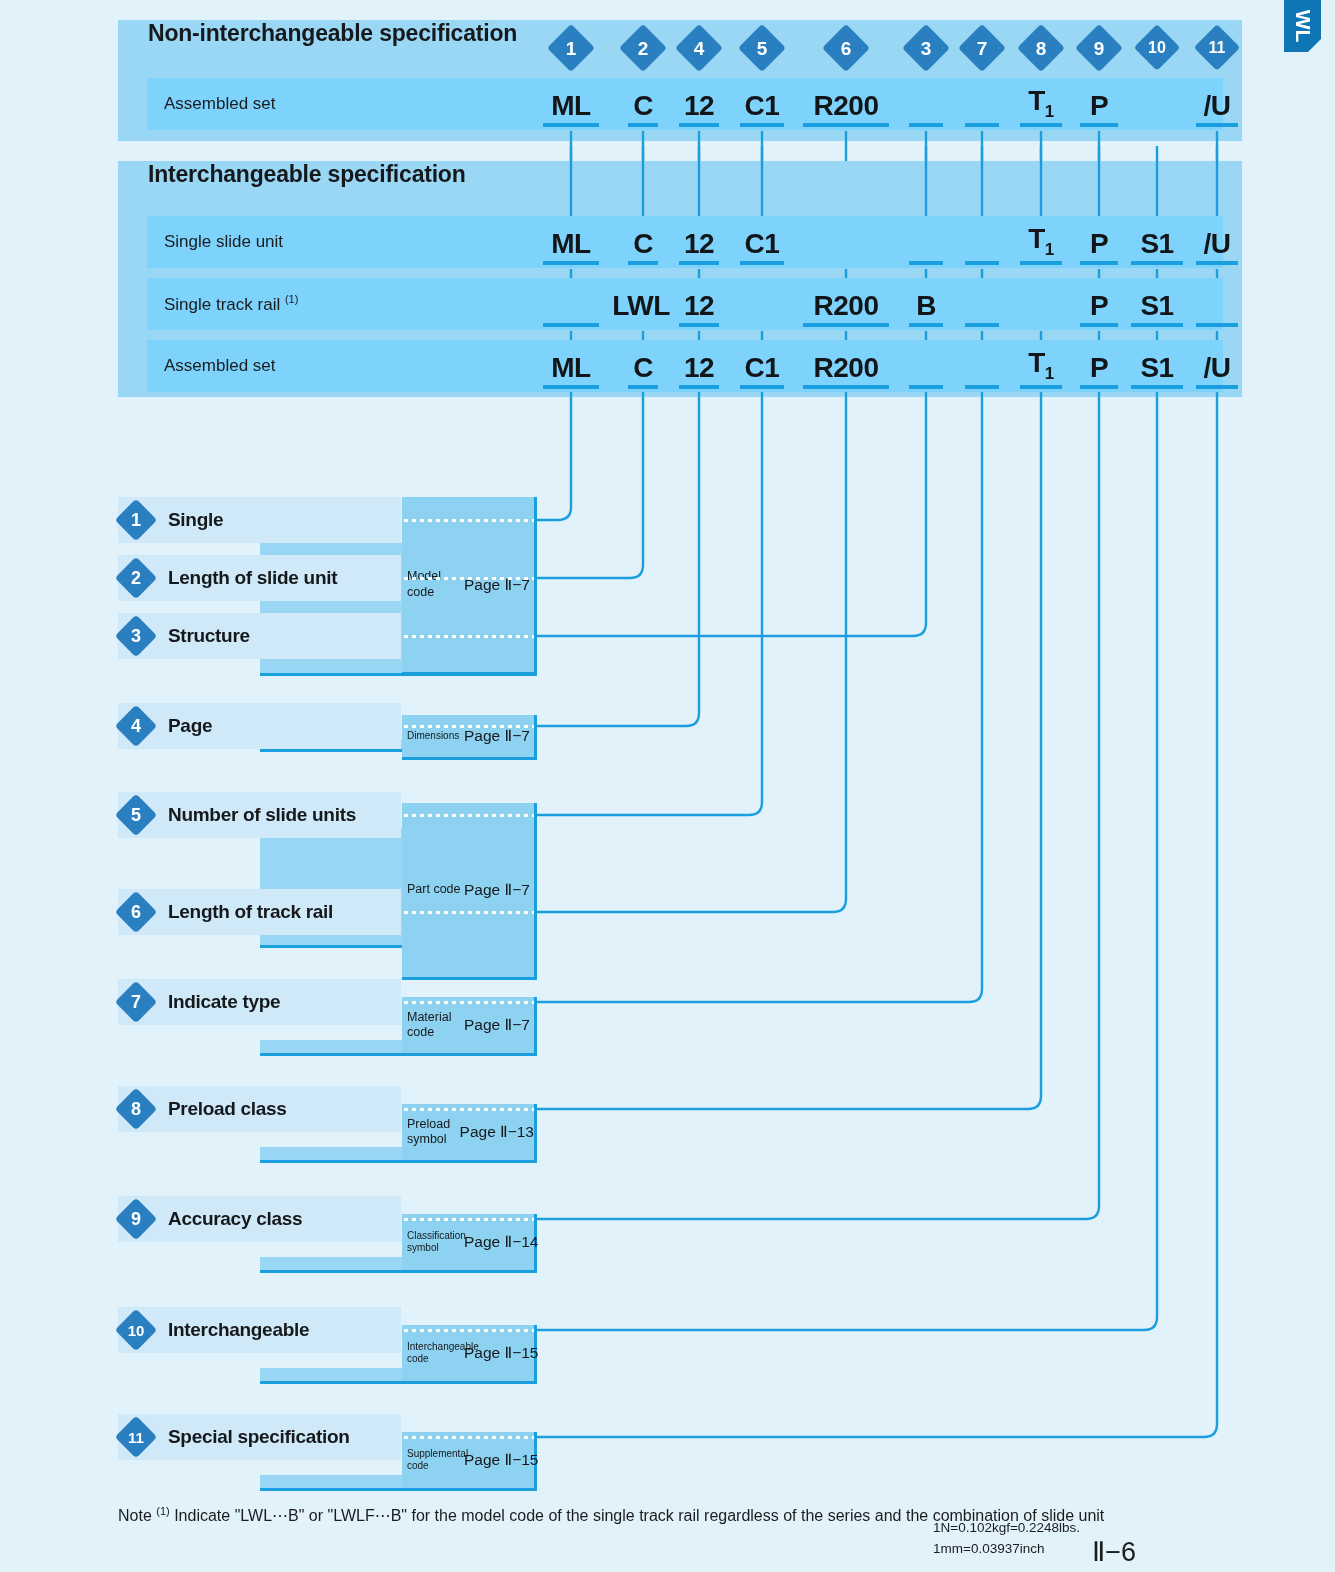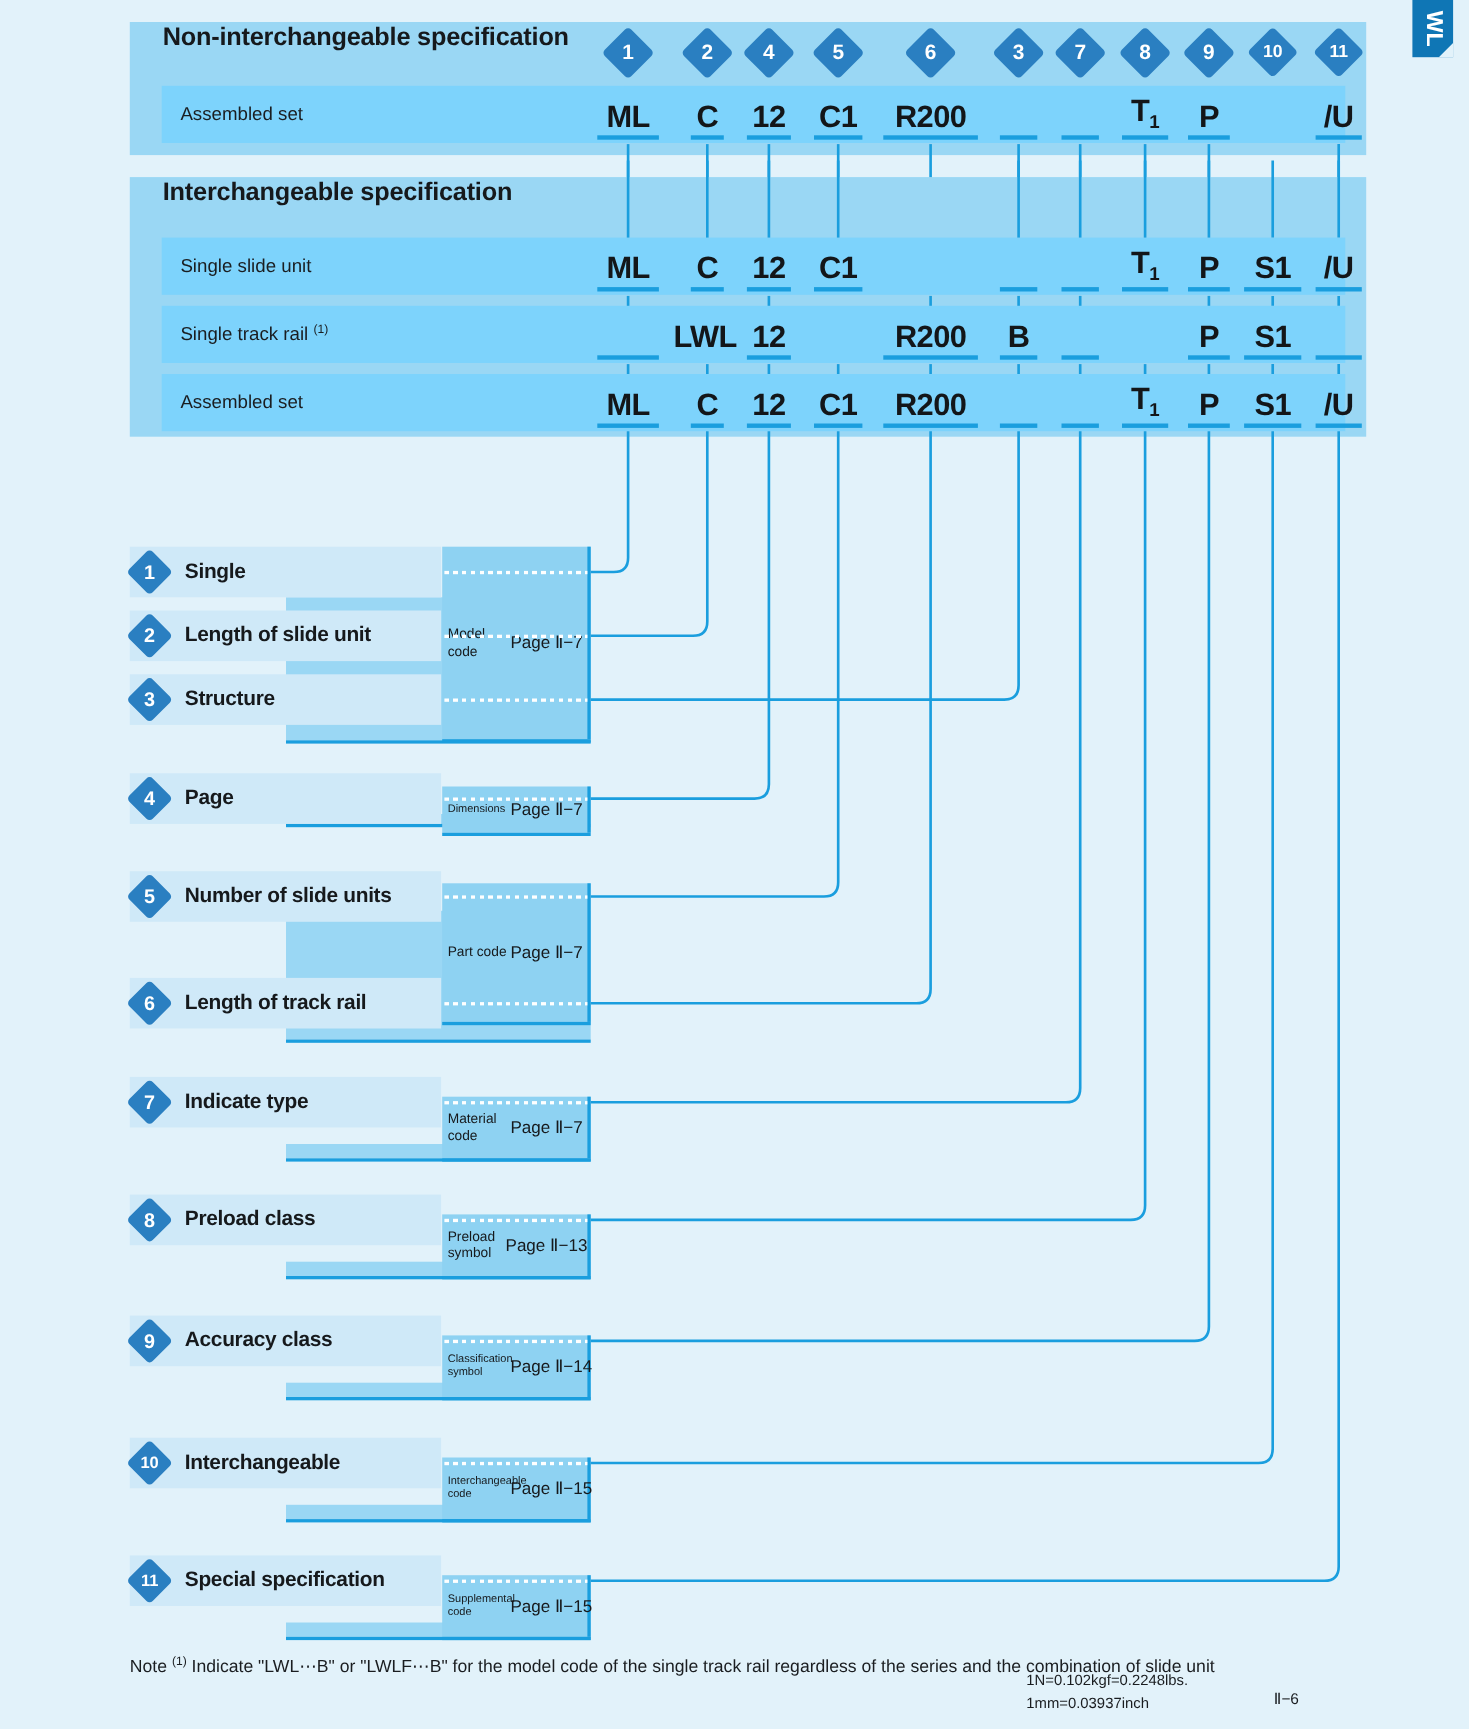--- a/index.html
+++ b/index.html
@@ -131,22 +131,22 @@
     font-size:16px; color:#1a1d20; line-height:1.32;
   }
   #note .nlead{ white-space:nowrap; }
   #note .nsub{ margin-left:52px; }
   #note sup{ font-size:11px; }
   #conv{
     position:absolute; left:933px; top:1518px;
     font-size:13.5px; color:#1a1d20; line-height:1.55;
   }
   #pageno{
-    position:absolute; left:1158px; top:1536px;
-    font-size:14px; color:#1a1d20;
+    position:absolute; left:1092px; top:1536px;
+    font-size:27px; color:#1a1d20;
   }
 </style>
 </head>
 <body>
 
 <div id="series-tab">
   <span class="tab-label">WL</span>
   <span class="tab-fold"></span>
 </div>
 
@@ -376,21 +376,21 @@
     <span class="botline"></span>
   </div>
 <div class="lg-row" style="left: 118px; top: 703px; width: 283px;">
     <span class="lbadge">
       <span class="n">4</span>
     </span>
     <span class="lbl">Page</span>
   </div>
 <div class="lg-bandwide" style="left: 260px; top: 828px; width: 277px; height: 117px;"></div>
 <div style="position: absolute; height: 3px; background: rgb(26, 158, 222); left: 260px; top: 945px; width: 277px;"></div>
-<div class="refbox" style="left: 402px; top: 803px; width: 135px; height: 126px;">
+<div class="refbox" style="left: 402px; top: 803px; width: 135px; height: 174px;">
     <span class="kind">Part code</span>
     <span class="pg">Page Ⅱ−7</span>
     <span class="dotline" style="top: 11px;"></span>
     <span class="dotline" style="top: 108px;"></span>
     <span class="botline"></span>
   </div>
 <div class="lg-row" style="left: 118px; top: 792px; width: 283px;">
     <span class="lbadge">
       <span class="n">5</span>
     </span>

